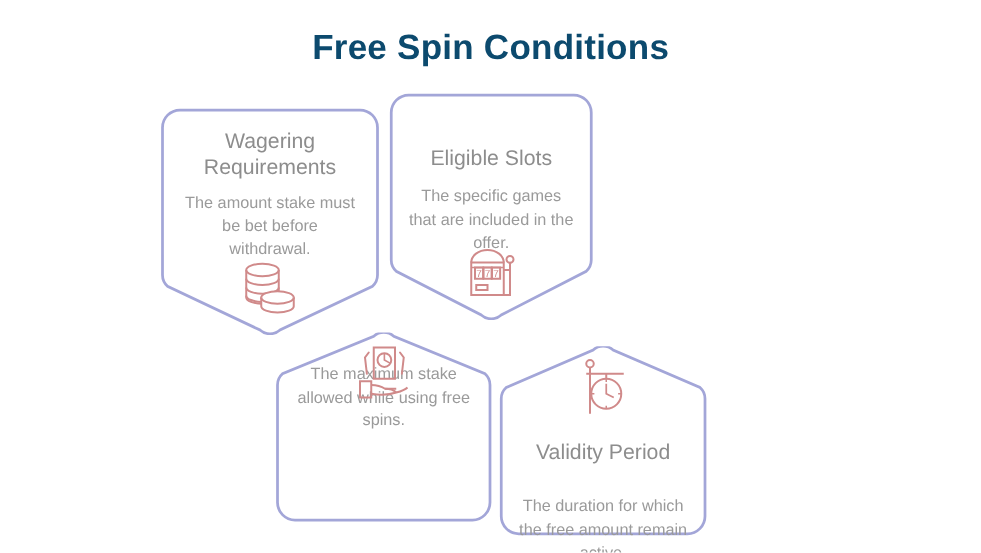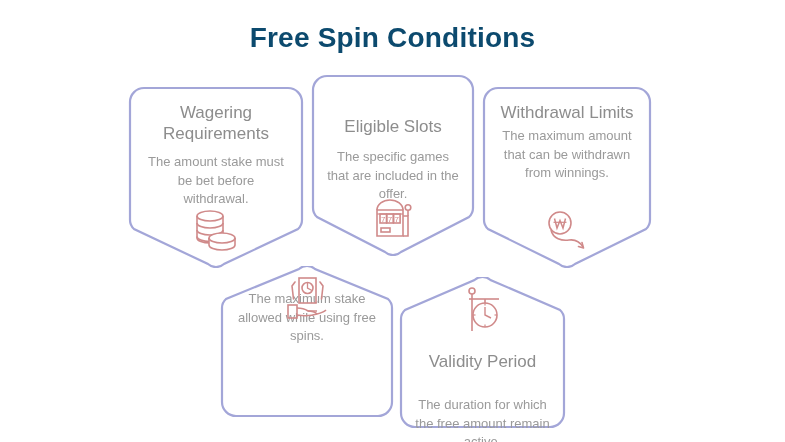--- a/index.html
+++ b/index.html
@@ -173,40 +173,20 @@
           <g fill="#d08a8a" font-family="'Liberation Sans', sans-serif" font-size="8" text-anchor="middle">
             <text x="14.2" y="25.6">7</text>
             <text x="21" y="25.6">7</text>
             <text x="27.8" y="25.6">7</text>
           </g>
         </svg>
       </div>
     </div>
   </div>
 
-  <div class="card top-card" id="card-withdrawal">
-    <svg class="shape" viewBox="0 0 170 182" preserveAspectRatio="none">
-      <path d="M2,16 A14,14 0 0 1 16,2 L154,2 A14,14 0 0 1 168,16 L168,134 A12,12 0 0 1 164,143 L93,178 A12,12 0 0 1 77,178 L6,143 A12,12 0 0 1 2,134 Z" fill="#ffffff" stroke="#a3a6d8" stroke-width="2.2"></path>
-    </svg>
-    <div class="content">
-      <div class="card-title">Withdrawal Limits</div>
-      <div class="card-desc">The maximum amount that can be withdrawn from winnings.</div>
-      <div class="icon-wrap">
-        <svg class="card-icon" width="54" height="44" viewBox="0 0 54 44">
-          <g fill="none" stroke="#d08a8a" stroke-width="1.6">
-            <circle cx="20" cy="13" r="11"></circle>
-            <path d="M14.5,8.5 L17,18 L20,10.5 L23,18 L25.5,8.5" stroke-width="1.5"></path>
-            <path d="M13.5,12.3 L26.5,12.3" stroke-width="1.2"></path>
-            <path d="M11,20 C13,29 22,31 29,30 C36,29 40,32 43,37"></path>
-            <path d="M38.5,36.5 L43.5,38 L42,32.5" stroke-linejoin="round" stroke-linecap="round"></path>
-          </g>
-        </svg>
-      </div>
-    </div>
-  </div>
 
   <div class="card bottom-card" id="card-betting">
     <svg class="shape" viewBox="0 0 174 152" preserveAspectRatio="none">
       <path d="M2,136 A14,14 0 0 0 16,150 L158,150 A14,14 0 0 0 172,136 L172,42 A12,12 0 0 0 168,33 L95,3 A12,12 0 0 0 79,3 L6,33 A12,12 0 0 0 2,42 Z" fill="#ffffff" stroke="#a3a6d8" stroke-width="2.2"></path>
     </svg>
     <div class="content">
       <div class="icon-wrap">
         <svg class="card-icon" width="56" height="52" viewBox="0 0 56 52">
           <g fill="none" stroke="#d08a8a" stroke-width="1.6">
             <rect x="20" y="4" width="17" height="25"></rect>

